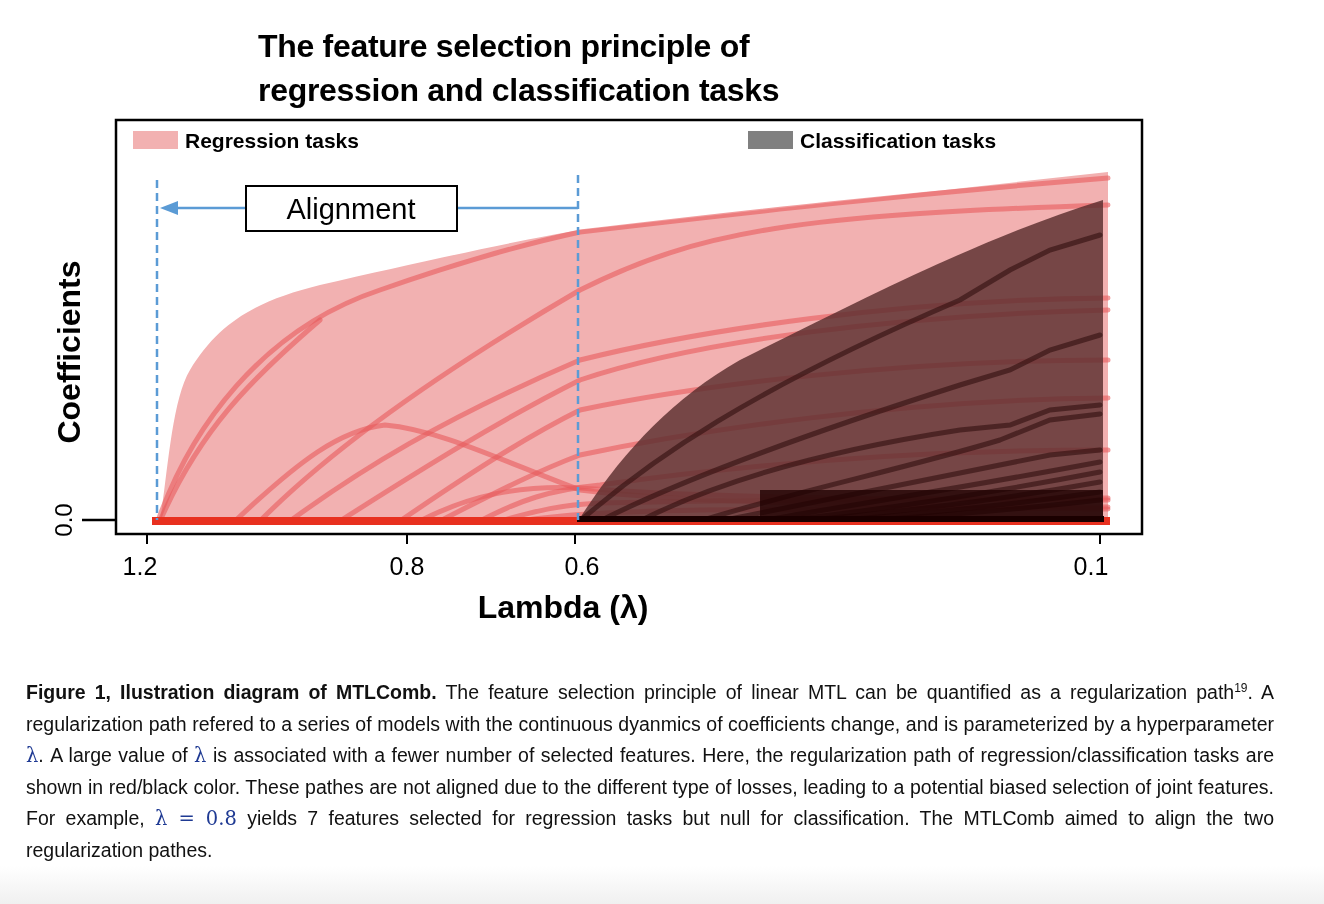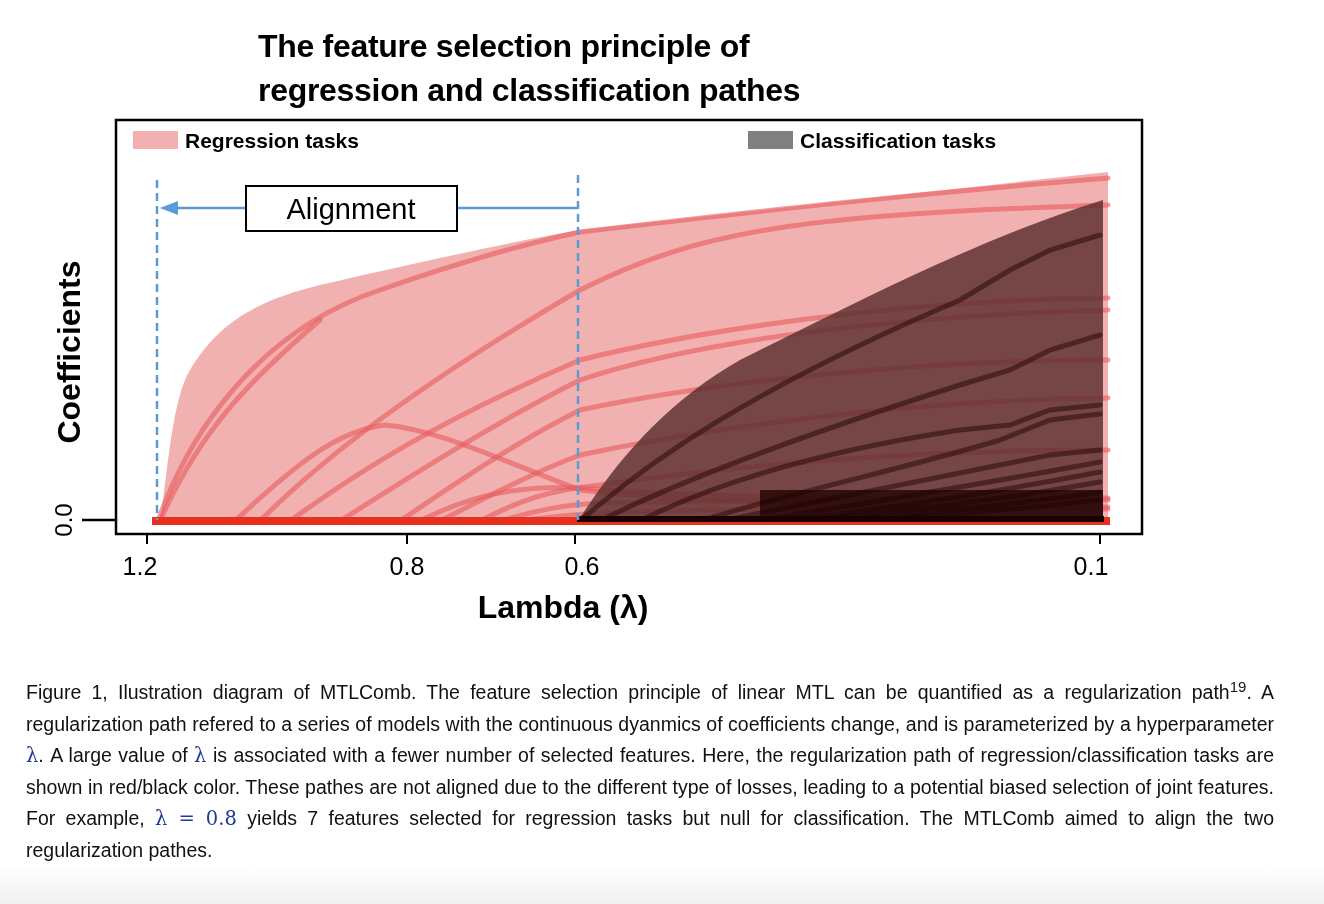--- a/index.html
+++ b/index.html
@@ -14,30 +14,30 @@
     font-family:"Liberation Sans", sans-serif; font-weight:bold;
     font-size:32px; line-height:44px; letter-spacing:-0.3px;
   }
   .fig-title div { white-space:nowrap; }
   #chart-svg { position:absolute; left:0; top:0; }
   .caption {
     position:absolute; left:26px; top:677px; width:1248px;
     font-family:"Liberation Sans", sans-serif; font-size:19.5px; line-height:31.6px;
     text-align:justify; color:#111;
   }
-  .caption .bold { font-weight:normal; }
+  .caption .bold { font-weight:bold; }
   .caption .lam { color:#1f3a93; font-family:"DejaVu Serif", serif; }
-  .caption sup { font-size:15px; line-height:0;margin-top:29px; }
+  .caption sup { font-size:12px; line-height:0;margin-top:29px; }
 </style>
 </head>
 <body>
 
 <div class="fig-title">
   <div>The feature selection principle of</div>
-  <div>regression and classification pathes</div>
+  <div>regression and classification tasks</div>
 </div>
 
 <svg id="chart-svg" width="1324" height="660" viewBox="0 0 1324 660">
 
   <rect x="116" y="120" width="1026" height="414" fill="#fff" stroke="#000" stroke-width="2.5"></rect>
 
   <g>
     <rect x="133" y="131" width="45" height="18" fill="#f2b1b1"></rect>
     <text x="185" y="148" font-family="Liberation Sans, sans-serif" font-weight="bold" font-size="21">Regression tasks</text>
     <rect x="748" y="131" width="45" height="18" fill="#808080"></rect>

